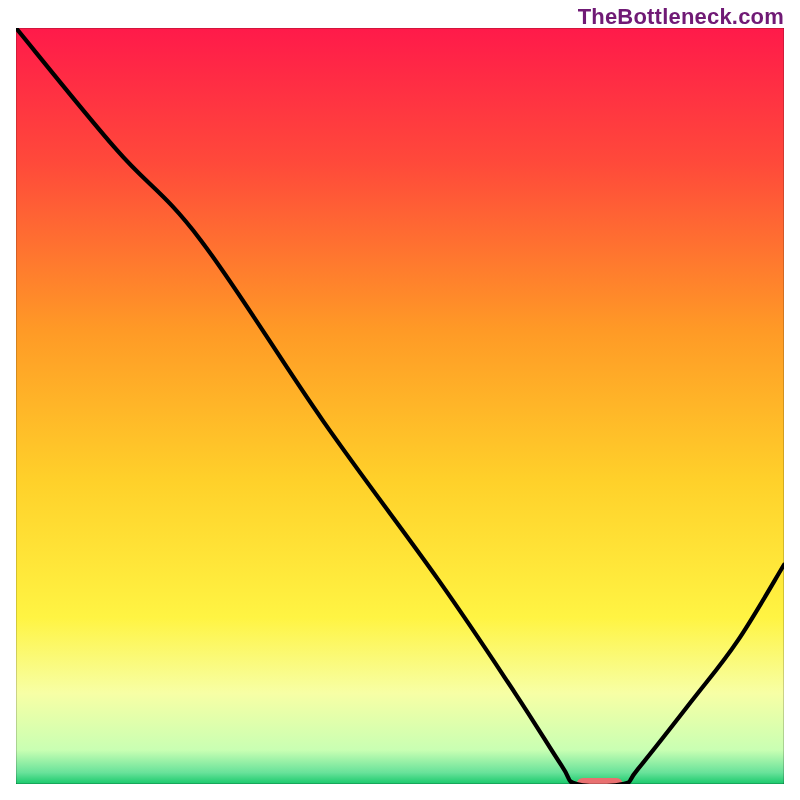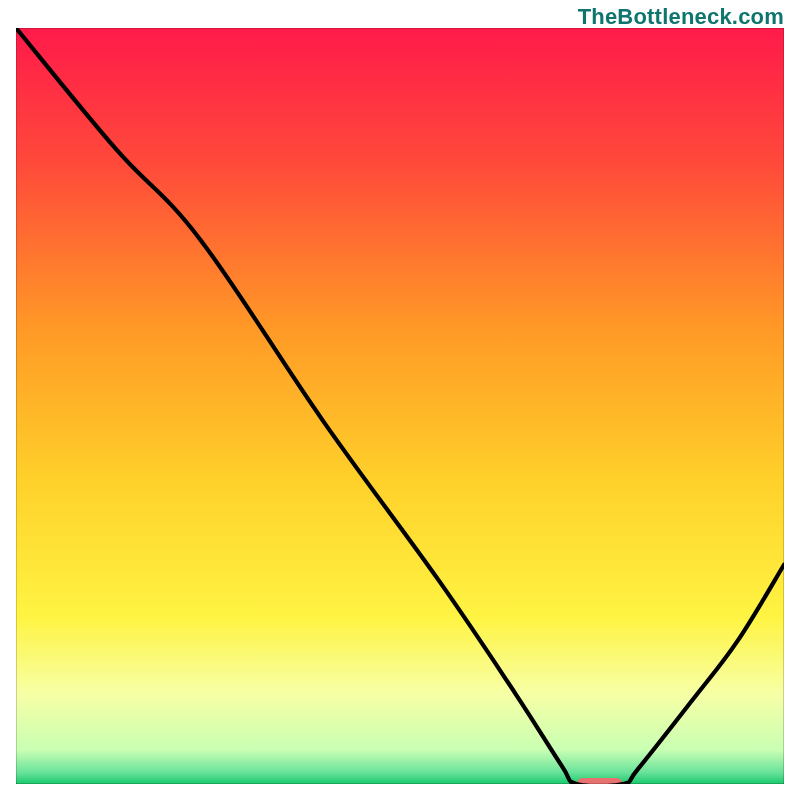--- a/index.html
+++ b/index.html
@@ -28,21 +28,21 @@
     display: block;
     width: 100%;
     height: 100%;
   }
   .watermark {
     position: absolute;
     top: 4px;
     right: 16px;
     font-size: 22px;
     font-weight: 600;
-    color: #0f766e;
+    color: #701a75;
     letter-spacing: 0.2px;
   }
 </style>
 </head>
 <body>
 
 <div class="wrap">
   <div class="watermark">TheBottleneck.com</div>
 
   <div class="plot">

